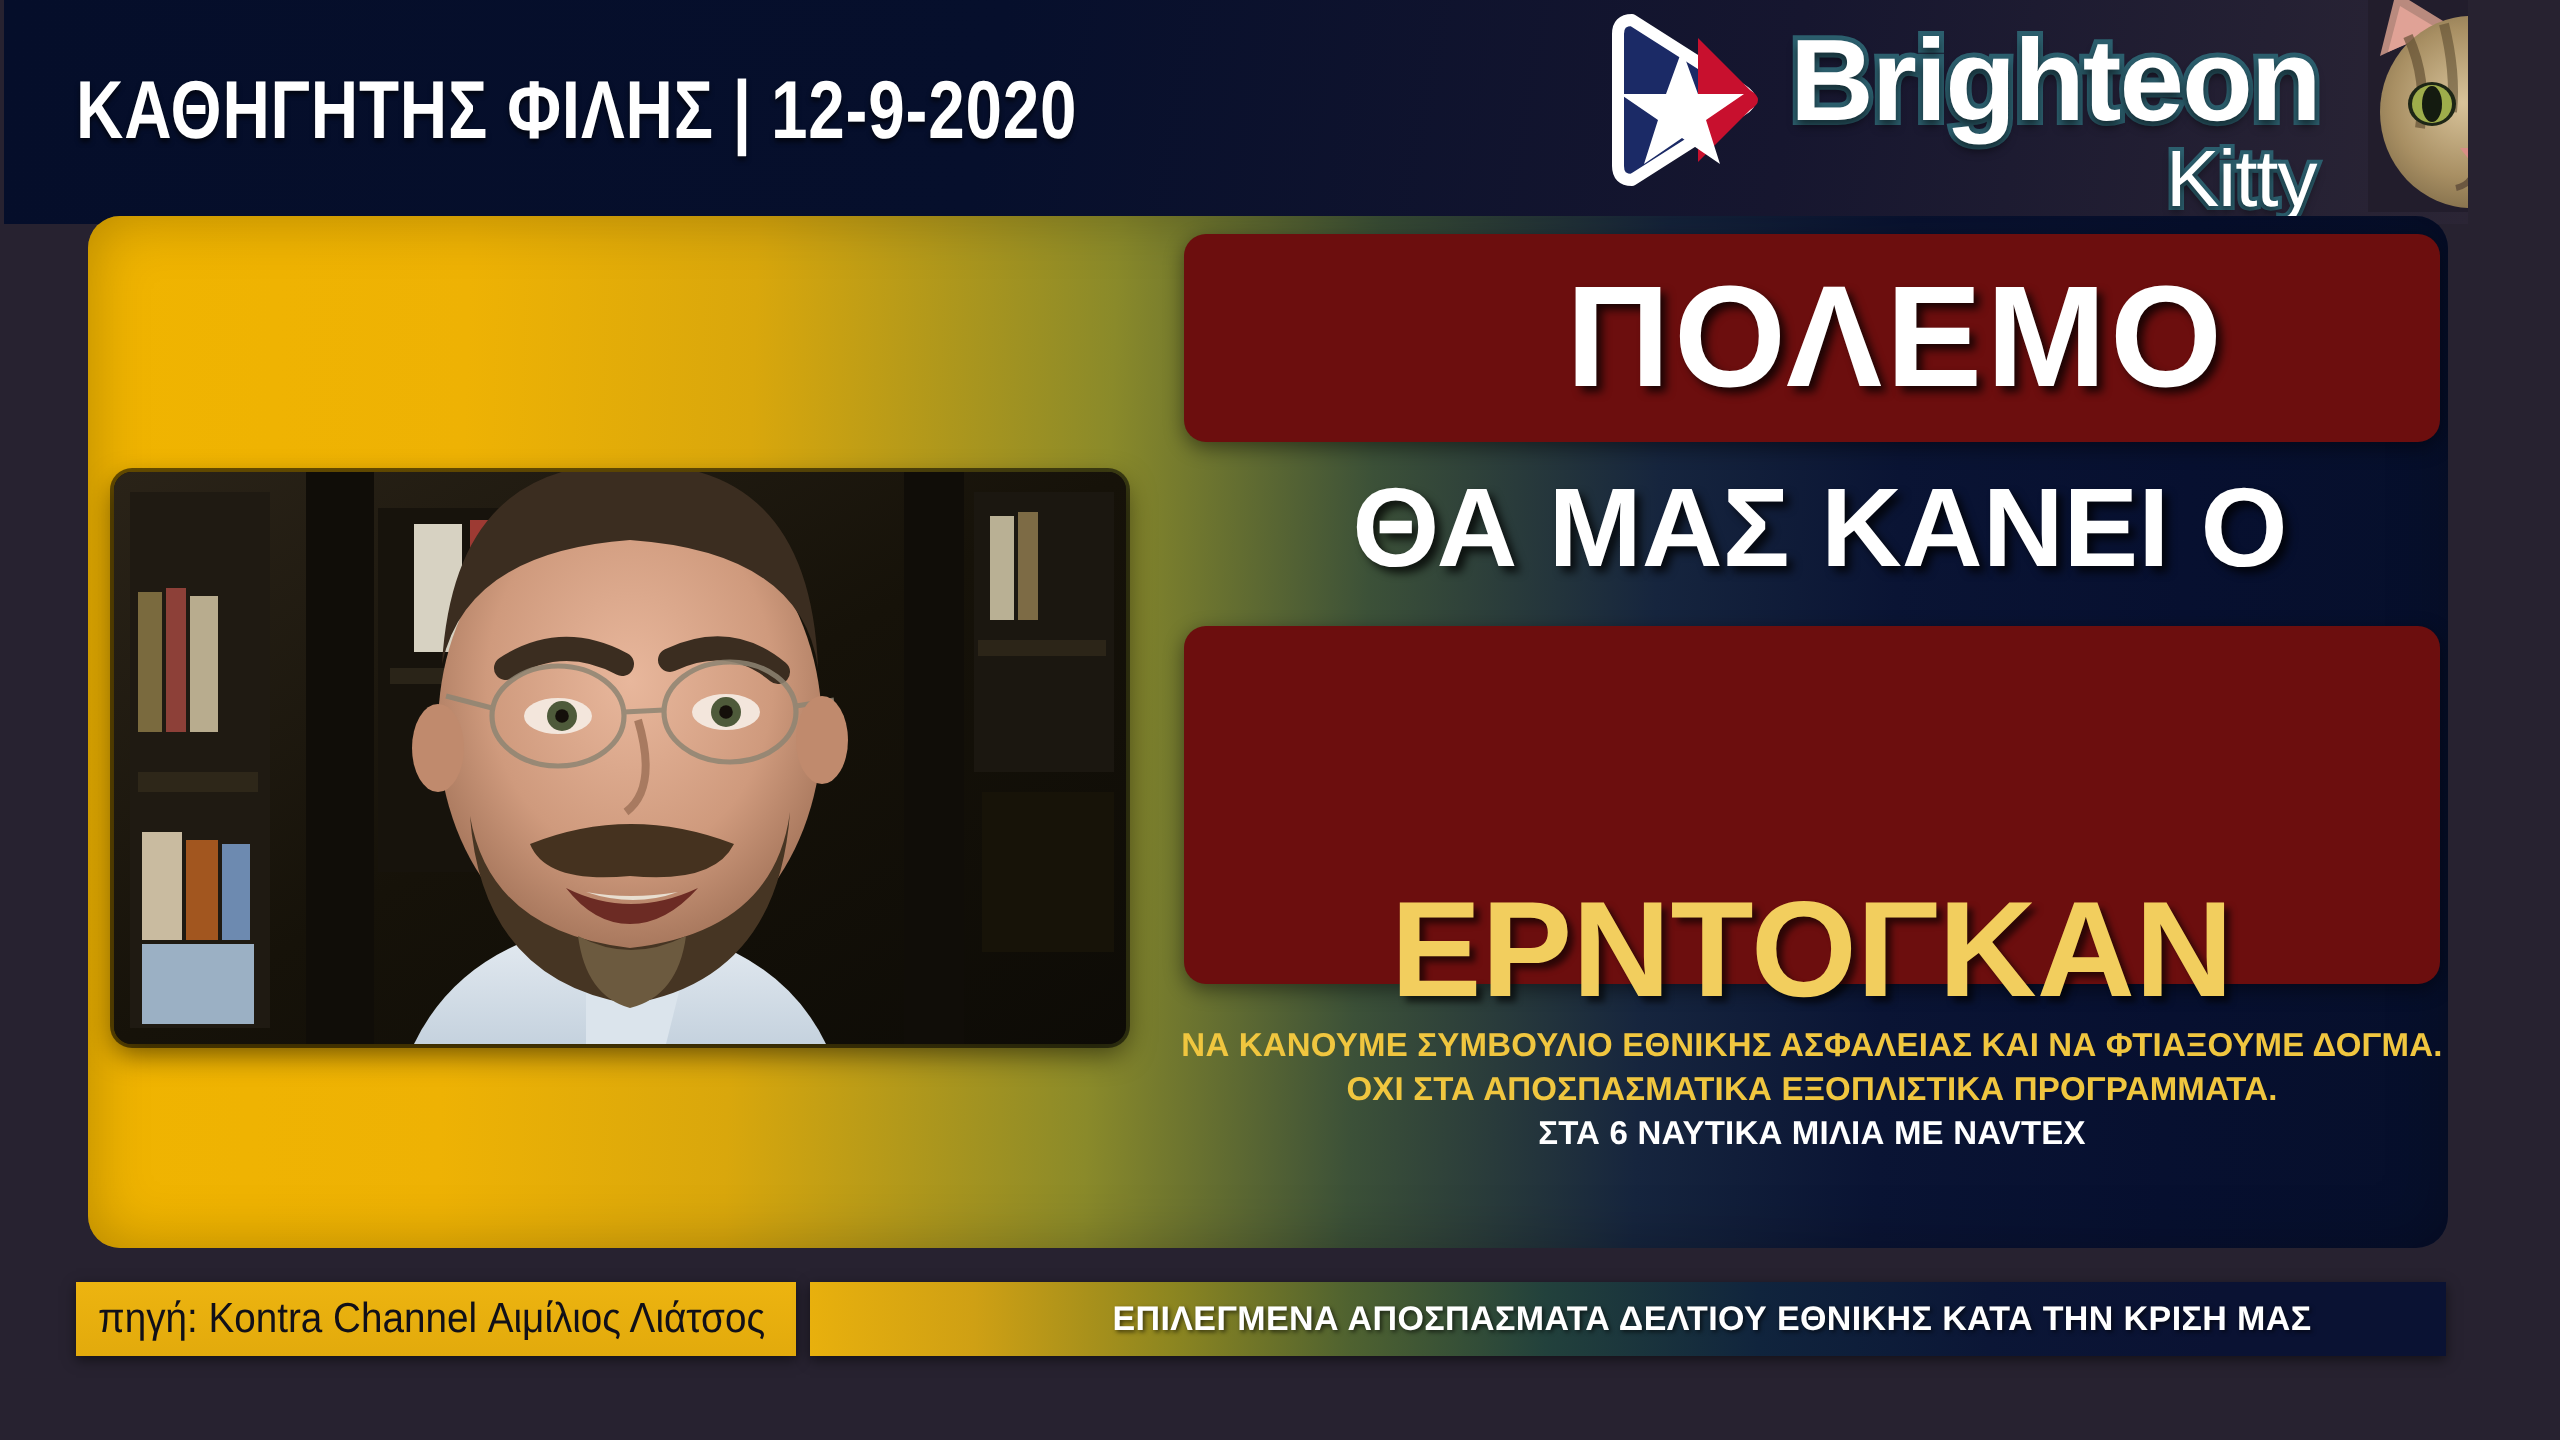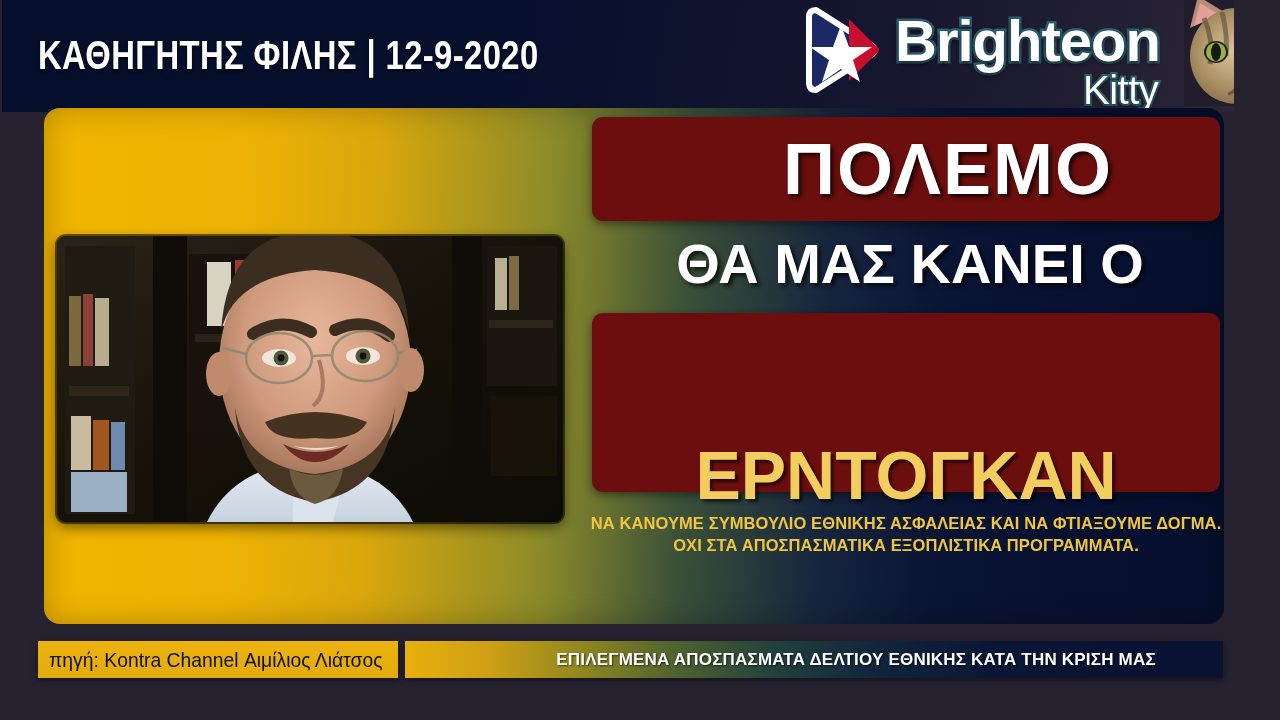--- a/index.html
+++ b/index.html
@@ -335,20 +335,21 @@
     <div class="h-white h-polemo">ΠΟΛΕΜΟ</div>
 
     <div class="h-white h-sub1">ΘΑ ΜΑΣ ΚΑΝΕΙ Ο</div>
 
     <div class="red-box red-box-2"></div>
     <div class="h-gold h-gold-2">ΕΡΝΤΟΓΚΑΝ</div>
 
     <div class="ticker">
       <div class="tk-gold">ΝΑ ΚΑΝΟΥΜΕ ΣΥΜΒΟΥΛΙΟ ΕΘΝΙΚΗΣ ΑΣΦΑΛΕΙΑΣ ΚΑΙ ΝΑ ΦΤΙΑΞΟΥΜΕ ΔΟΓΜΑ.</div>
       <div class="tk-gold">ΟΧΙ ΣΤΑ ΑΠΟΣΠΑΣΜΑΤΙΚΑ ΕΞΟΠΛΙΣΤΙΚΑ ΠΡΟΓΡΑΜΜΑΤΑ.</div>
+      <div class="tk-white">ΣΤΑ 6 ΝΑΥΤΙΚΑ ΜΙΛΙΑ ΜΕ NAVTEX</div>
     </div>
   </div>
 
   <div class="source-bar">
     <div class="source-text">πηγή: Kontra Channel Αιμίλιος Λιάτσος</div>
   </div>
 
   <div class="ribbon-bar">
     <div class="ribbon-text">ΕΠΙΛΕΓΜΕΝΑ  ΑΠΟΣΠΑΣΜΑΤΑ ΔΕΛΤΙΟΥ ΕΘΝΙΚΗΣ ΚΑΤΑ ΤΗΝ ΚΡΙΣΗ ΜΑΣ</div>
   </div>

